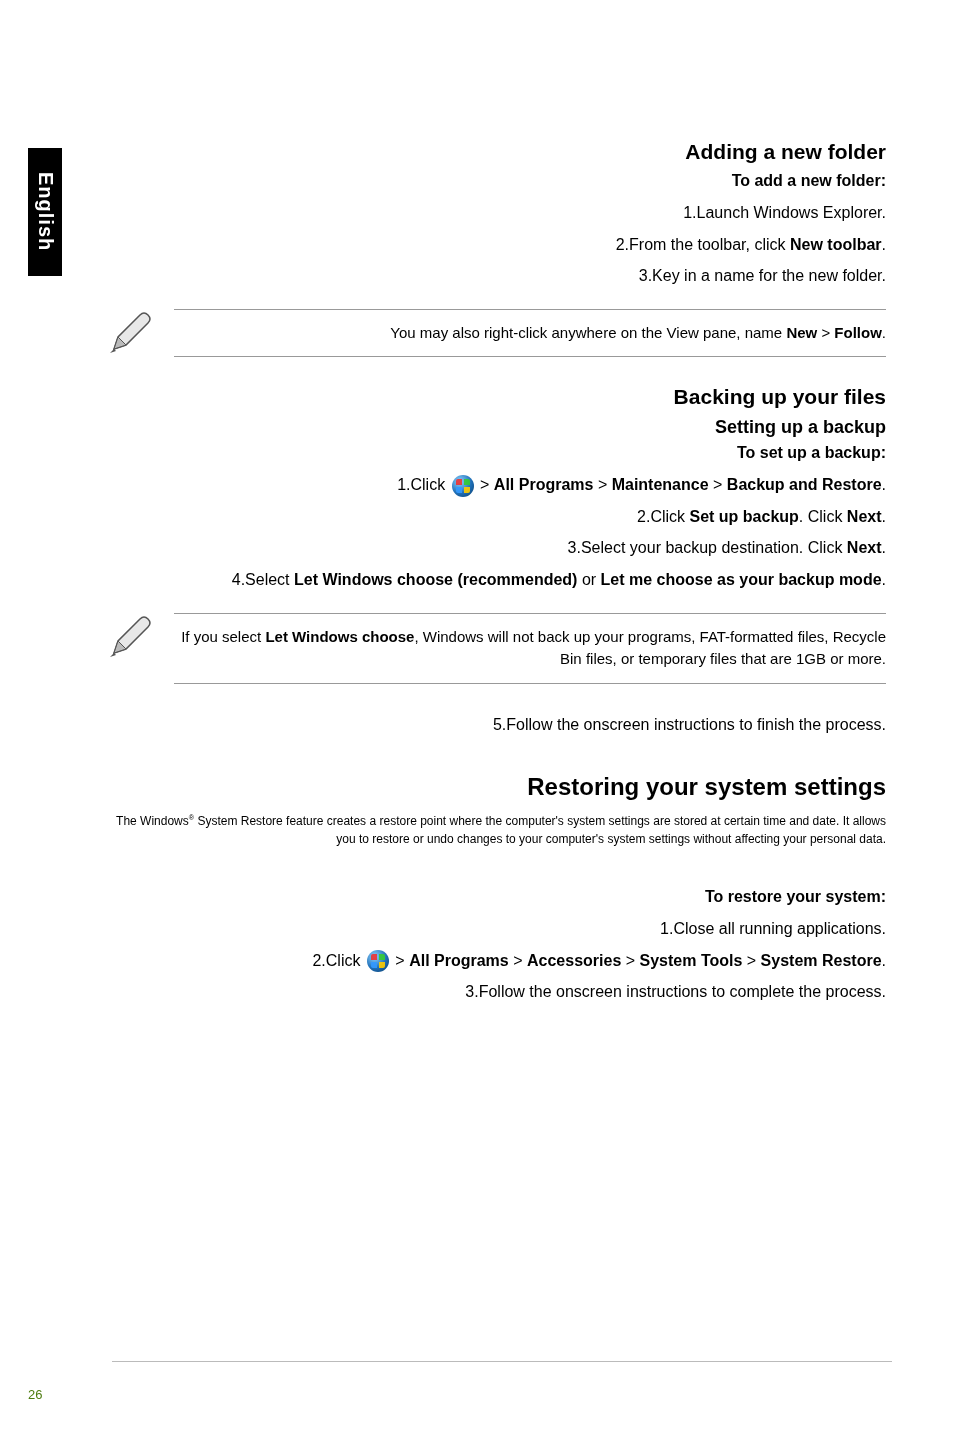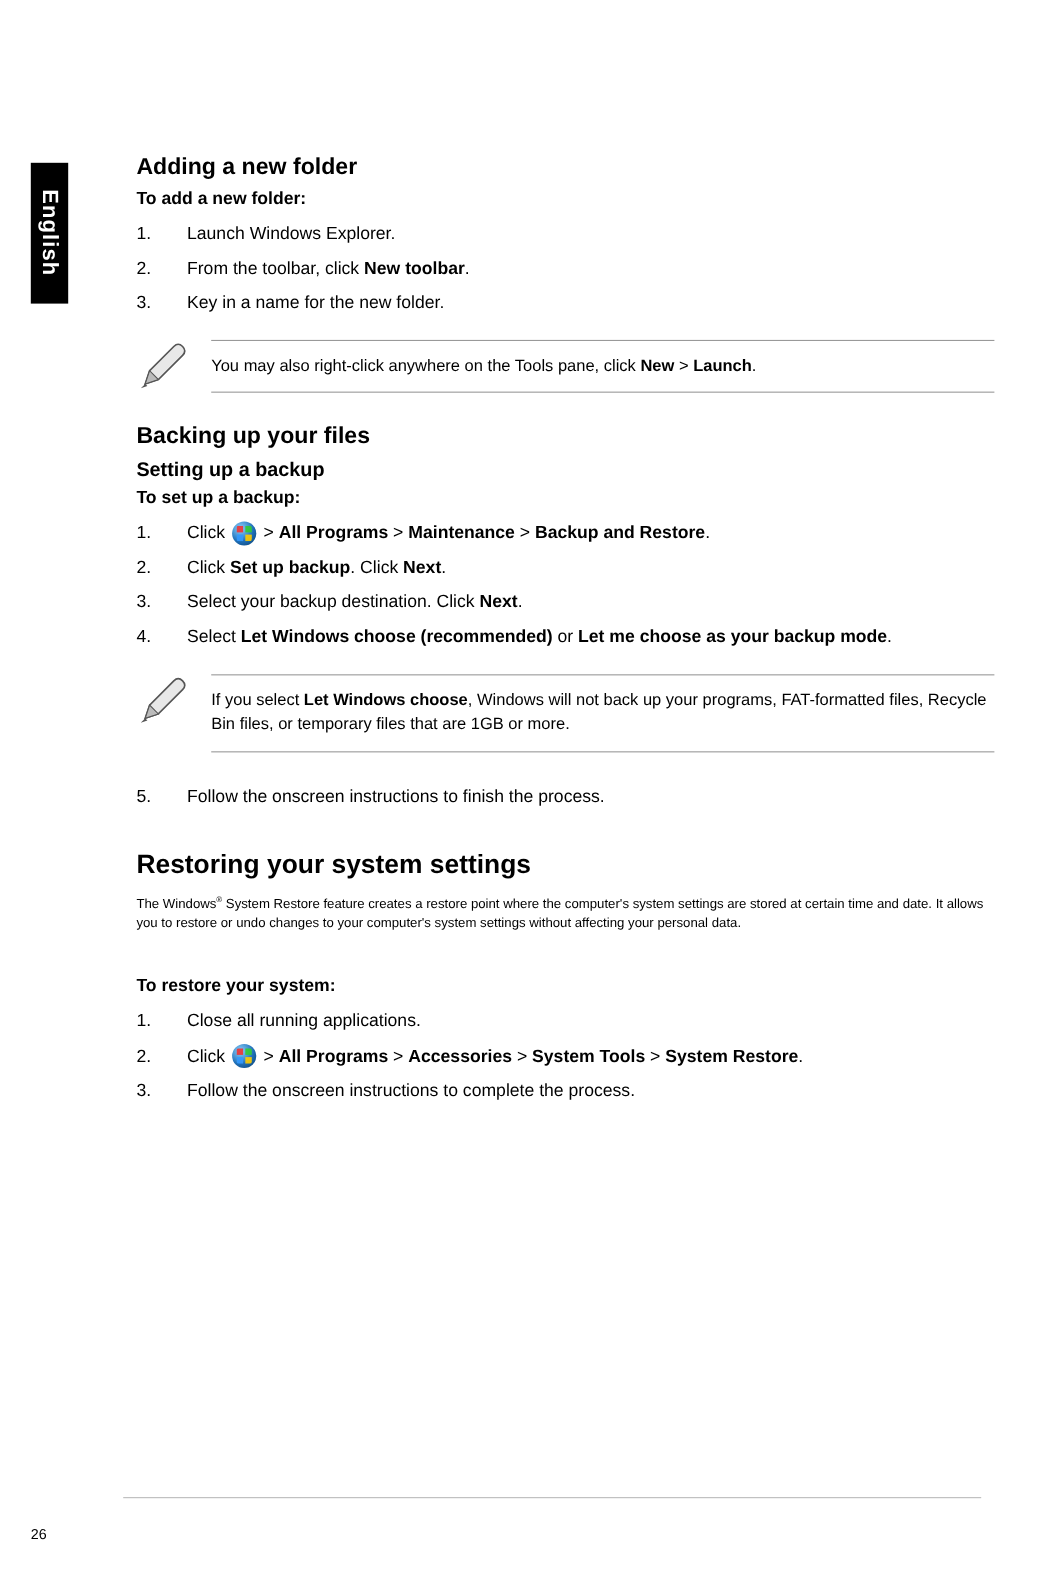--- a/index.html
+++ b/index.html
@@ -24,23 +24,24 @@
     justify-content: center;
   }
   .side-tab span {
     writing-mode: vertical-rl;
     font-weight: bold;
     font-size: 20px;
     letter-spacing: 1px;
   }
   .content {
     position: absolute;
-    left: 124px;
+    left: 106px;
     top: 140px;
     width: 780px;
+    text-align: right;
   }
   .h2 {
     font-size: 21px;
     font-weight: bold;
     margin-bottom: 8px;
   }
   .bold-line {
     font-weight: bold;
     font-size: 16px;
     margin-bottom: 10px;
@@ -117,21 +118,21 @@
     border-radius: 2px;
     opacity: 0.9;
   }
   .bold { font-weight: bold; }
   sup { font-size: 0.6em; vertical-align: super; }
   .page-num {
     position: absolute;
     left: 28px;
     bottom: 36px;
     font-size: 13px;
-    color: #000000;
+    color: #4d7c0f;
   }
   .footer-rule {
     position: absolute;
     left: 112px;
     right: 62px;
     bottom: 76px;
     border-top: 1px solid #bbb;
   }
 </style>
 </head>
@@ -151,21 +152,21 @@
     <li><span class="num">3.</span><span>Key in a name for the new folder.</span></li>
   </ol>
 
   <div class="note-block">
     <svg class="note-icon" viewBox="0 0 48 48">
       <path d="M8 40 L12 28 L34 6 Q38 2 42 6 Q46 10 42 14 L20 36 Z" fill="#e8e8e8" stroke="#555" stroke-width="1.5"></path>
       <path d="M8 40 L12 28 L20 36 Z" fill="#bbb" stroke="#555" stroke-width="1"></path>
       <path d="M4 44 L10 42 L8 40 Z" fill="#555"></path>
     </svg>
     <div class="note-text-wrap">
-      <span>You may also right-click anywhere on the Tools pane, click </span><span class="bold">New</span><span> &gt; </span><span class="bold">Launch</span><span>.</span>
+      <span>You may also right-click anywhere on the View pane, name </span><span class="bold">New</span><span> &gt; </span><span class="bold">Follow</span><span>.</span>
     </div>
   </div>
 
   <div class="h2">Backing up your files</div>
   <div class="h3">Setting up a backup</div>
   <div class="bold-line">To set up a backup:</div>
   <ol class="steps">
     <li><span class="num">1.</span><span>Click </span><span class="win-orb"></span><span> &gt; </span><span class="bold">All Programs</span><span> &gt; </span><span class="bold">Maintenance</span><span> &gt; </span><span class="bold">Backup and Restore</span><span>.</span></li>
     <li><span class="num">2.</span><span>Click </span><span class="bold">Set up backup</span><span>. Click </span><span class="bold">Next</span><span>.</span></li>
     <li><span class="num">3.</span><span>Select your backup destination. Click </span><span class="bold">Next</span><span>.</span></li>

